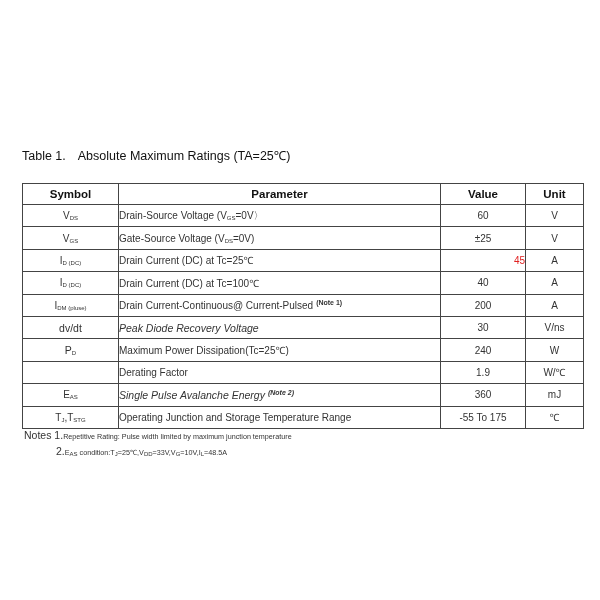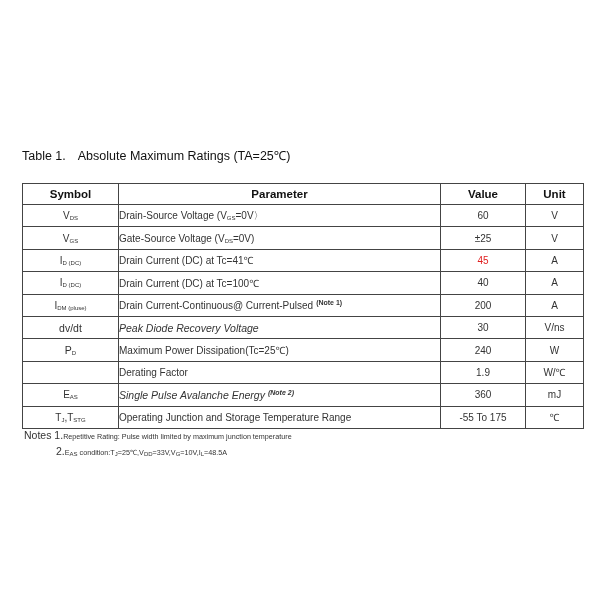--- a/index.html
+++ b/index.html
@@ -10,21 +10,21 @@
     table.ratings { position: absolute; left: 22px; top: 163px; width: 561px; border-collapse: collapse;
                     border: 1.5px solid #333; table-layout: fixed; margin-top: 20px; }
     table.ratings td, table.ratings th { border: 1px solid #444; padding: 0; height: 21.4px; font-size: 10px; color: #333; }
     table.ratings th { font-size: 11.5px; font-weight: bold; color: #111; text-align: center; height: 20px; }
     col.c-sym { width: 96px; } col.c-par { width: 322px; } col.c-val { width: 85px; } col.c-unit { width: 58px; }
     td.sym { text-align: center; font-size: 9px; }
     td.sym.big { font-size: 10.5px; }
     td.par { text-align: left; padding-left: 5px; font-size: 9.6px; white-space: nowrap; }
     td.par.big { font-size: 10.5px; font-style: italic; }
     td.val { text-align: center; font-size: 10px; }
-    td.val.red { color: #e02020; }
+    td.val.red { color: #e02020; text-align: right; }
     td.unit { text-align: center; font-size: 10px; }
     sub { font-size: 6px; vertical-align: -1px; }
     sup.note { font-size: 7px; font-weight: bold; vertical-align: 4px; margin-left: 3px; }
     .notes { position: absolute; left: 24px; top: 427px; font-size: 10.5px; color: #333; white-space: nowrap; }
     .notes .line { height: 16px; line-height: 16px; }
     .notes .small { font-size: 7.2px; }
     .notes .indent { padding-left: 32px; }
     .notes .n2num { font-size: 10.5px; }
   </style>
 </head>
@@ -57,21 +57,21 @@
       <td class="unit">V</td>
     </tr>
     <tr>
       <td class="sym"><span>V</span><sub>GS</sub></td>
       <td class="par"><span>Gate-Source Voltage (V</span><sub>DS</sub><span>=0V)</span></td>
       <td class="val">±25</td>
       <td class="unit">V</td>
     </tr>
     <tr>
       <td class="sym"><span>I</span><sub>D (DC)</sub></td>
-      <td class="par">Drain Current (DC) at Tc=41℃</td>
+      <td class="par">Drain Current (DC) at Tc=25℃</td>
       <td class="val red">45</td>
       <td class="unit">A</td>
     </tr>
     <tr>
       <td class="sym"><span>I</span><sub>D (DC)</sub></td>
       <td class="par">Drain Current (DC) at Tc=100℃</td>
       <td class="val">40</td>
       <td class="unit">A</td>
     </tr>
     <tr>

